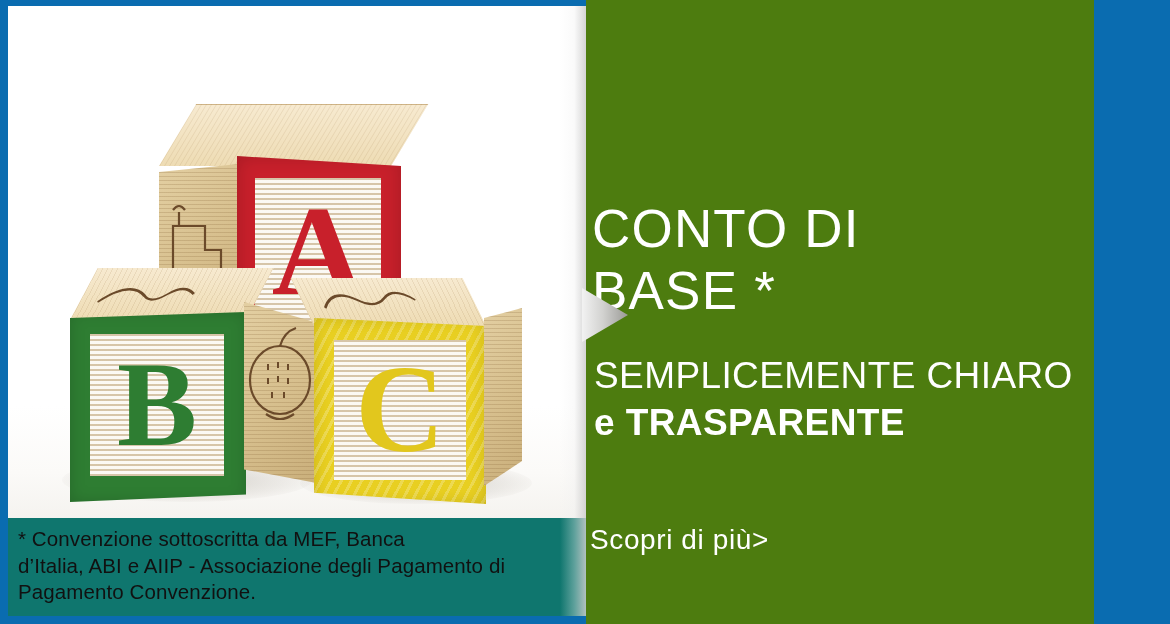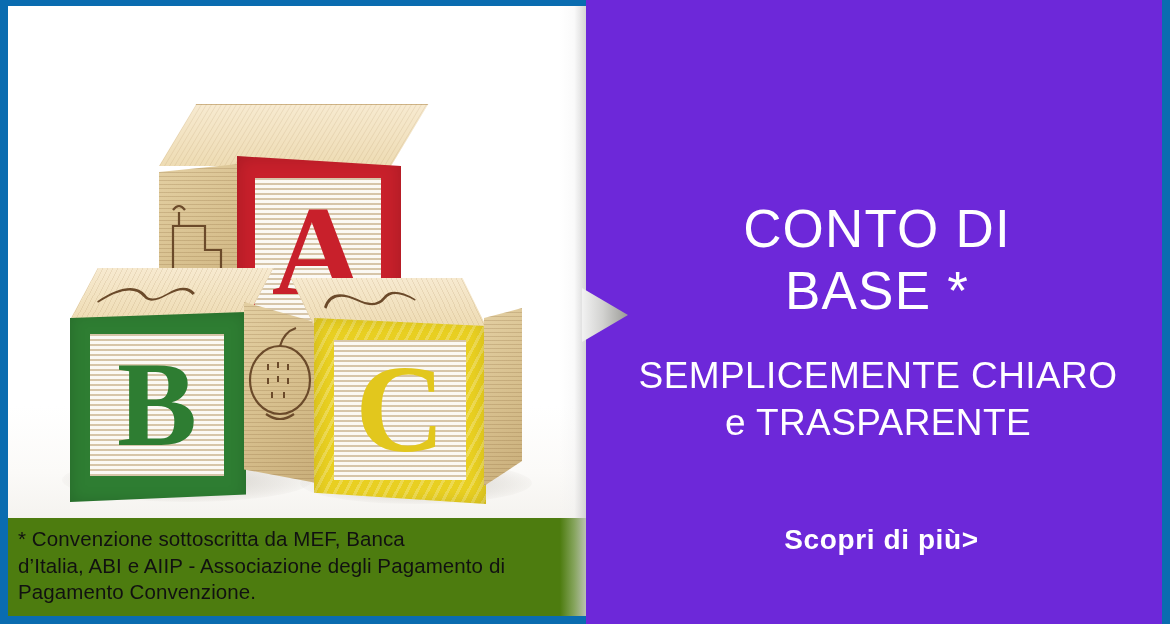--- a/index.html
+++ b/index.html
@@ -201,21 +201,21 @@
   }
 
   
   .footnote {
     position: absolute;
     left: 0;
     bottom: 0;
     width: 578px;
     box-sizing: border-box;
     padding: 8px 14px 10px 10px;
-    background: #4d7c0f;
+    background: #0f766e;
     color: #111111;
     font-size: 20.5px;
     line-height: 1.30;
     text-align: justify;
     letter-spacing: 0.1px;
     z-index: 5;
   }
   .footnote > span { display: block; }
 
   
@@ -226,25 +226,24 @@
     width: 46px;
     height: 54px;
     z-index: 8;
   }
 
   
   .right-panel {
     position: absolute;
     left: 586px;
     top: 0;
-    width: 576px;
+    width: 508px;
     height: 624px;
-    background: #6d28d9;
+    background: #4d7c0f;
     color: #ffffff;
-    text-align: center;
   }
 
   .headline {
     position: absolute;
     left: 0;
     right: 0;
     top: 162px;
     font-size: 53px;
     font-weight: 300;
     line-height: 1.18;
@@ -257,35 +256,34 @@
     position: absolute;
     left: 0;
     right: 0;
     top: 352px;
     font-size: 37px;
     font-weight: 300;
     line-height: 1.28;
     letter-spacing: 0.4px;
     padding-left: 8px;
   }
-  .subhead .line2 { display: block; }
+  .subhead .line2 { display: block; font-weight: bold; }
 
   .cta {
     position: absolute;
     left: 0;
     right: 0;
     top: 524px;
     font-size: 28px;
-    font-weight: 700;
+    font-weight: 400;
     letter-spacing: 0.6px;
     color: #ffffff;
     text-decoration: none;
     padding-left: 4px;
     cursor: pointer;
-    margin-left: 11px;
   }
 </style>
 </head>
 <body>
 
 <div class="banner">
 
   <div class="left-panel">
     <div class="left-inner">
 

